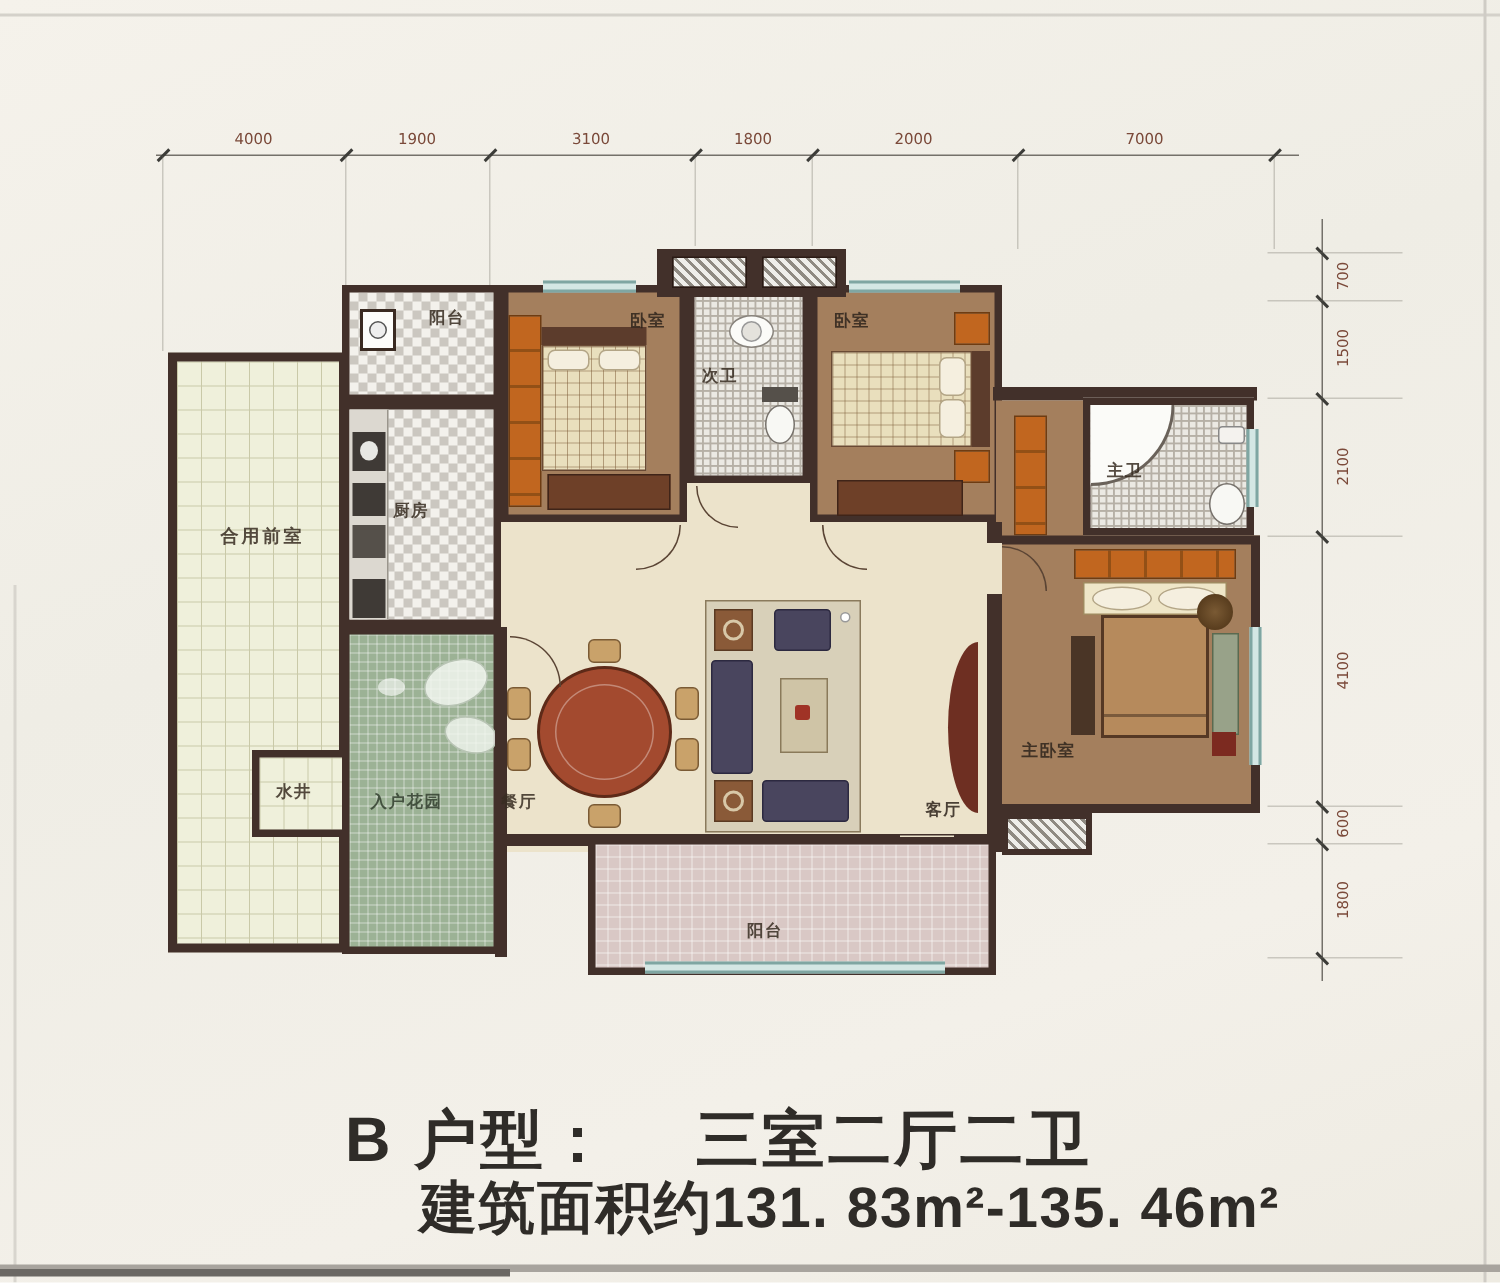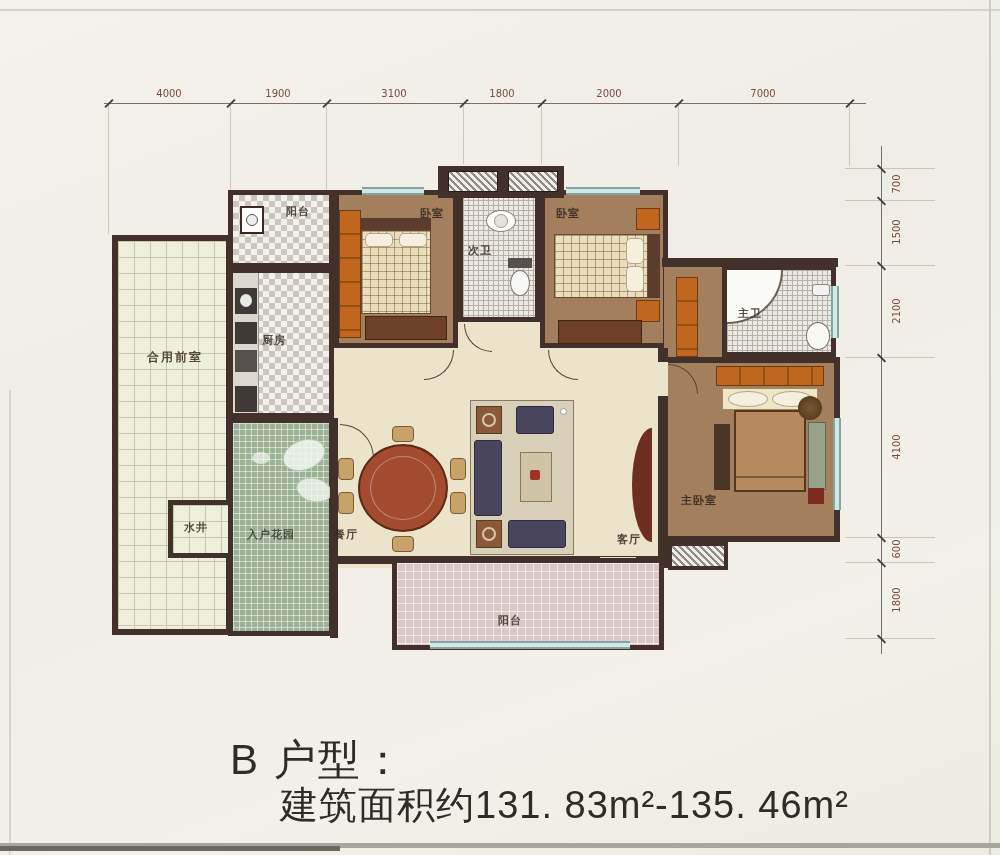--- a/index.html
+++ b/index.html
@@ -30,23 +30,23 @@
   .f-brown{background:#a47f5d}
   .f-cream{background:#ece3cb}
   .checker{background:repeating-conic-gradient(#cbc7c0 0% 25%,#f3f1ec 0% 50%);background-size:12px 12px}
   .tilefine{background-color:#ebe9e3;background-image:linear-gradient(#b6b0a6 1px,transparent 1px),linear-gradient(90deg,#b6b0a6 1px,transparent 1px);background-size:5px 5px}
   .tilepale{background-color:#eff0db;background-image:linear-gradient(#c9c9a8 1px,transparent 1px),linear-gradient(90deg,#c9c9a8 1px,transparent 1px);background-size:16px 16px}
   .tilegreen{background-color:#9cb295;background-image:linear-gradient(rgba(255,255,255,.5) 1px,transparent 1px),linear-gradient(90deg,rgba(255,255,255,.5) 1px,transparent 1px);background-size:6px 6px}
   .tilepink{background-color:#d9c8c5;background-image:linear-gradient(rgba(255,255,255,.6) 1px,transparent 1px),linear-gradient(90deg,rgba(255,255,255,.6) 1px,transparent 1px);background-size:8px 8px}
   .bedgrid{position:absolute;background-color:#e9dfbd;background-image:linear-gradient(rgba(122,88,52,.5) 1px,transparent 1px),linear-gradient(90deg,rgba(122,88,52,.5) 1px,transparent 1px);background-size:8px 8px;border:1px solid #6a4a34;box-sizing:border-box}
   .pillow{position:absolute;background:#f5efdf;border:1px solid #b3a586;border-radius:5px;box-sizing:border-box}
   .arc{position:absolute;background:transparent;box-sizing:border-box}
-  .cap1{position:absolute;display:flex;gap:56px;align-items:center;color:#2f2c28;font-weight:normal}
+  .cap1{position:absolute;display:flex;gap:56px;align-items:center;color:#2f2c28;font-weight:bold}
   .cap1 span{font-size:42px;letter-spacing:2px}
-  .cap2{position:absolute;color:#2f2c28;font-weight:normal;font-size:38px;letter-spacing:1px}
+  .cap2{position:absolute;color:#2f2c28;font-weight:bold;font-size:38px;letter-spacing:1px}
 </style>
 </head>
 <body>
 
 <div class="page">
 
   <div class="abs" style="left:0;top:9;width:1000px;height:2px;background:#d4d1ca;top:9px"></div>
   <div class="abs" style="left:989px;top:0;width:2px;height:855px;background:#cfccc5"></div>
   <div class="abs" style="left:9px;top:390px;width:2px;height:465px;background:#d8d5ce"></div>
   <div class="abs" style="left:0;top:843px;width:1000px;height:5px;background:#a8a49e"></div>
@@ -219,16 +219,17 @@
   <div class="lbl" style="left:262px;top:333px">厨房</div>
   <div class="lbl" style="left:184px;top:520px">水井</div>
   <div class="lbl" style="left:247px;top:527px;color:#33402f">入户花园</div>
   <div class="lbl" style="left:334px;top:527px">餐厅</div>
   <div class="lbl" style="left:617px;top:532px;color:#2e241c">客厅</div>
   <div class="lbl" style="left:681px;top:493px;color:#2e241c">主卧室</div>
   <div class="lbl" style="left:498px;top:613px">阳台</div>
 
   <div class="cap1" style="left:230px;top:732px">
     <span>B 户型：</span>
+    <span>三室二厅二卫</span>
   </div>
   <div class="cap2" style="left:280px;top:780px">建筑面积约131. 83m²-135. 46m²</div>
 
 </div>
 
 </body></html>

